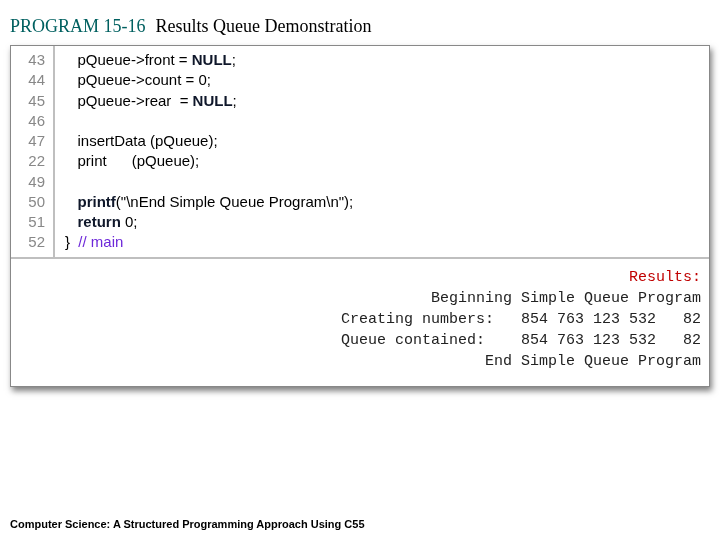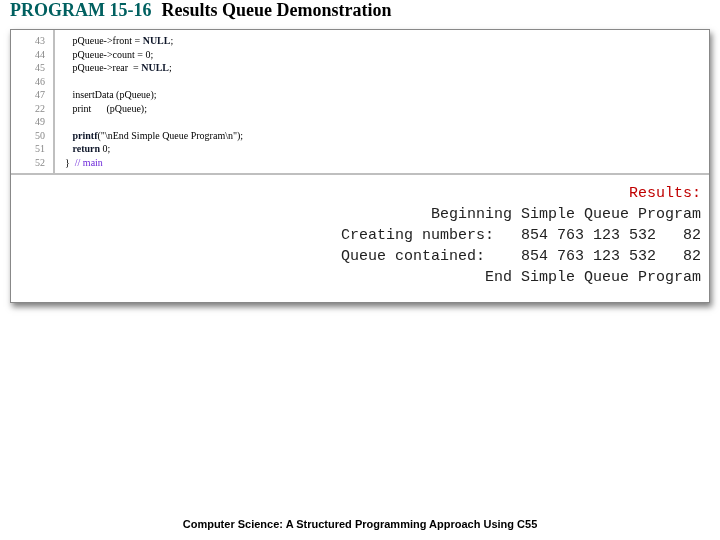--- a/index.html
+++ b/index.html
@@ -14,41 +14,41 @@
   }
   .slide {
     position: relative;
     width: 720px;
     height: 540px;
     box-sizing: border-box;
   }
   .title-bar {
     display: flex;
     align-items: flex-end;
-    padding: 0 4px 4px 10px;
+    padding: 16px 4px 4px 10px;
     font-size: 18px;
-    font-weight: bold;
+    font-weight: normal;
   }
   .title-prefix {
     color: #006060;
     margin-right: 10px;
   }
   .title-main {
     color: #000;
   }
   .code-box {
     margin: 4px 10px 0 10px;
     border: 1px solid #888;
     box-shadow: 2px 4px 6px rgba(0,0,0,0.5);
     background: #fff;
   }
   .code-area {
     display: flex;
-    font-family: Liberation Serif, serif;
-    font-size: 10px;
+    font-family: Liberation Sans, sans-serif;
+    font-size: 15px;
     line-height: 1.35;
   }
   .gutter {
     border-right: 2px solid #bfbfbf;
     padding: 4px 8px 4px 6px;
     color: #888;
     text-align: right;
     min-width: 28px;
     user-select: none;
   }
@@ -73,21 +73,21 @@
   }
   .results-label {
     color: #c00000;
   }
   .footer {
     position: absolute;
     bottom: 10px;
     left: 10px;
     right: 10px;
     display: flex;
-    justify-content: center;
+    justify-content: flex-start;
     font-family: Arial, Helvetica, sans-serif;
     font-size: 11px;
     font-weight: bold;
     color: #000;
   }
 </style>
 </head>
 <body>
 
 <div class="slide">

